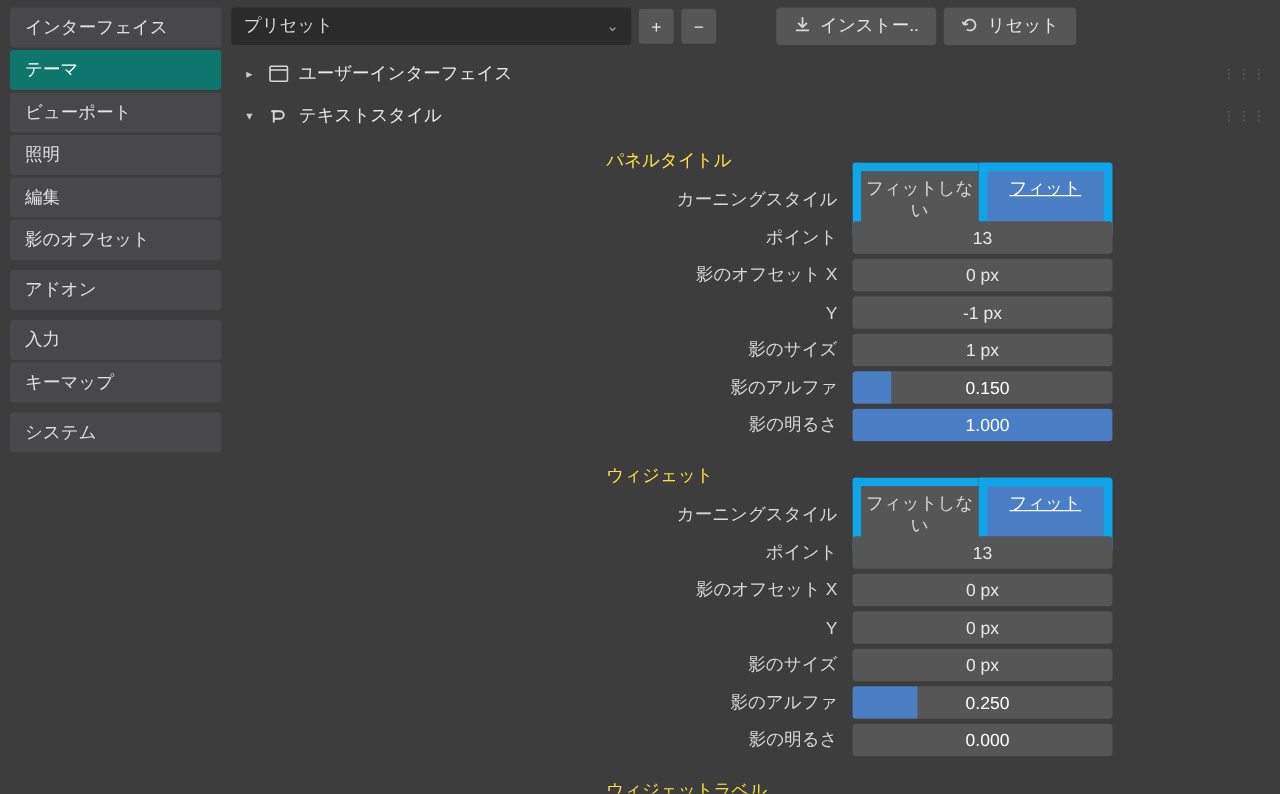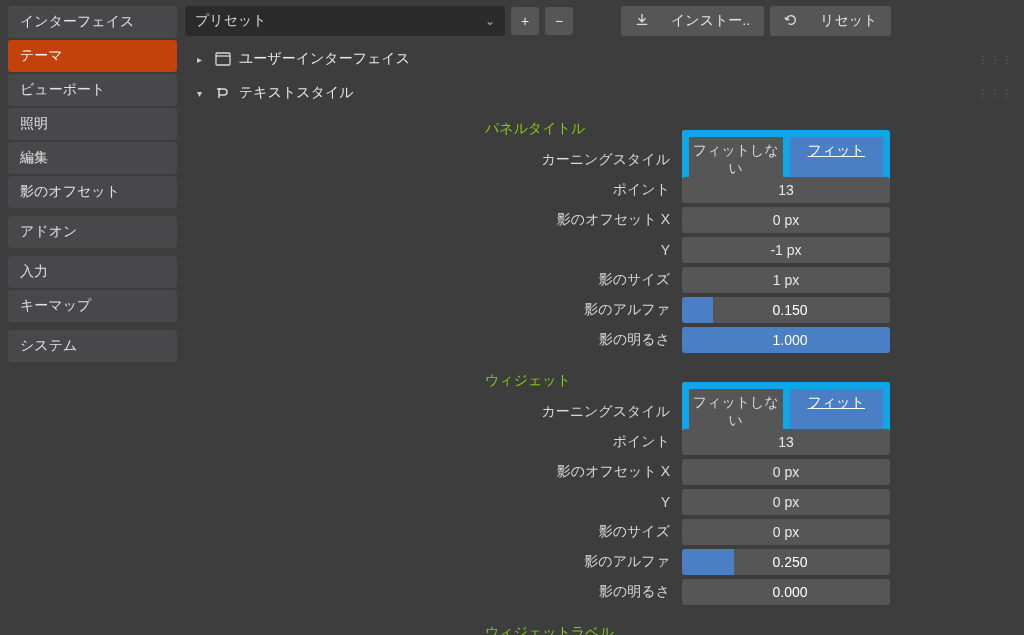--- a/index.html
+++ b/index.html
@@ -3,43 +3,43 @@
 <meta charset="utf-8">
 <style>
 * { margin: 0; padding: 0; box-sizing: border-box; font-family: sans-serif; }
 body { background: #3d3d3d; width: 1024px; height: 635px; overflow: hidden; color: #d8d8d8; font-size: 14px; }
 .container { display: flex; height: 100%; }
 
 
 .sidebar { width: 185px; padding: 6px 8px; background: #3d3d3d; }
 .sidebar-group { margin-bottom: 8px; }
 .sidebar-item { padding: 7px 12px; border-radius: 3px; background: #48484a; margin-bottom: 2px; cursor: pointer; }
-.sidebar-item.active { background: #c2410c; color: #fff; }
+.sidebar-item.active { background: #0f766e; color: #fff; }
 .sidebar-item:not(.active) { color: #e0e0e0; }
 
 
 .main { flex: 1; display: flex; flex-direction: column; }
 .toolbar { display: flex; gap: 6px; padding: 6px 6px 6px 0; align-items: center; }
 .preset-select { flex: 0 0 320px; background: #2b2b2b; border-radius: 3px; padding: 6px 10px; display: flex; justify-content: space-between; align-items: center; cursor: pointer; }
 .preset-select .chev { font-size: 12px; color: #aaa; }
 .tool-btn { background: #565656; border-radius: 3px; padding: 6px 8px; min-width: 28px; text-align: center; cursor: pointer; color: #e5e5e5; }
-.tool-wide { padding: 6px 14px; display: flex; align-items: center; gap: 22px; }
+.tool-wide { padding: 6px 14px; display: flex; align-items: center; gap: 7px; }
 .toolbar-gap { width: 36px; }
 
 
 .panels { flex: 1; overflow: hidden; }
 .panel-header { display: flex; align-items: center; gap: 8px; padding: 8px 12px; cursor: pointer; position: relative; }
 .panel-header .grip { position: absolute; right: 10px; color: #666; letter-spacing: 2px; font-size: 10px; }
 .disclosure { font-size: 10px; color: #ccc; width: 10px; }
 .panel-icon { width: 16px; display: inline-flex; justify-content: center; }
 .panel-title { color: #e8e8e8; }
 
 .panel-body { padding: 4px 0 14px 0; }
 .section { margin-bottom: 18px; }
-.section-title { margin: 6px 0 8px 300px; color: #84cc16; font-weight: 500; font-family: Liberation Mono, monospace; }
+.section-title { margin: 6px 0 8px 300px; color: #fde047; font-weight: 500; font-family: Liberation Mono, monospace; }
 .prop-row { display: flex; align-items: center; height: 28px; margin-bottom: 2px; }
 .prop-label { width: 497px; text-align: right; padding-right: 12px; color: #d8d8d8; }
 .prop-value { width: 208px; }
 
 .toggle-group { display: flex; width: 208px; }
 .toggle-btn { flex: 1; background: #565656; text-align: center; padding: 5px 0; cursor: pointer; border: 7px solid #0ea5e9; }
 .toggle-btn:first-child { border-radius: 3px 0 0 3px; border-right: none; }
 .toggle-btn:last-child { border-radius: 0 3px 3px 0; text-decoration: underline; }
 .toggle-btn.active { background: #4a7ec5; color: #fff; }
 

